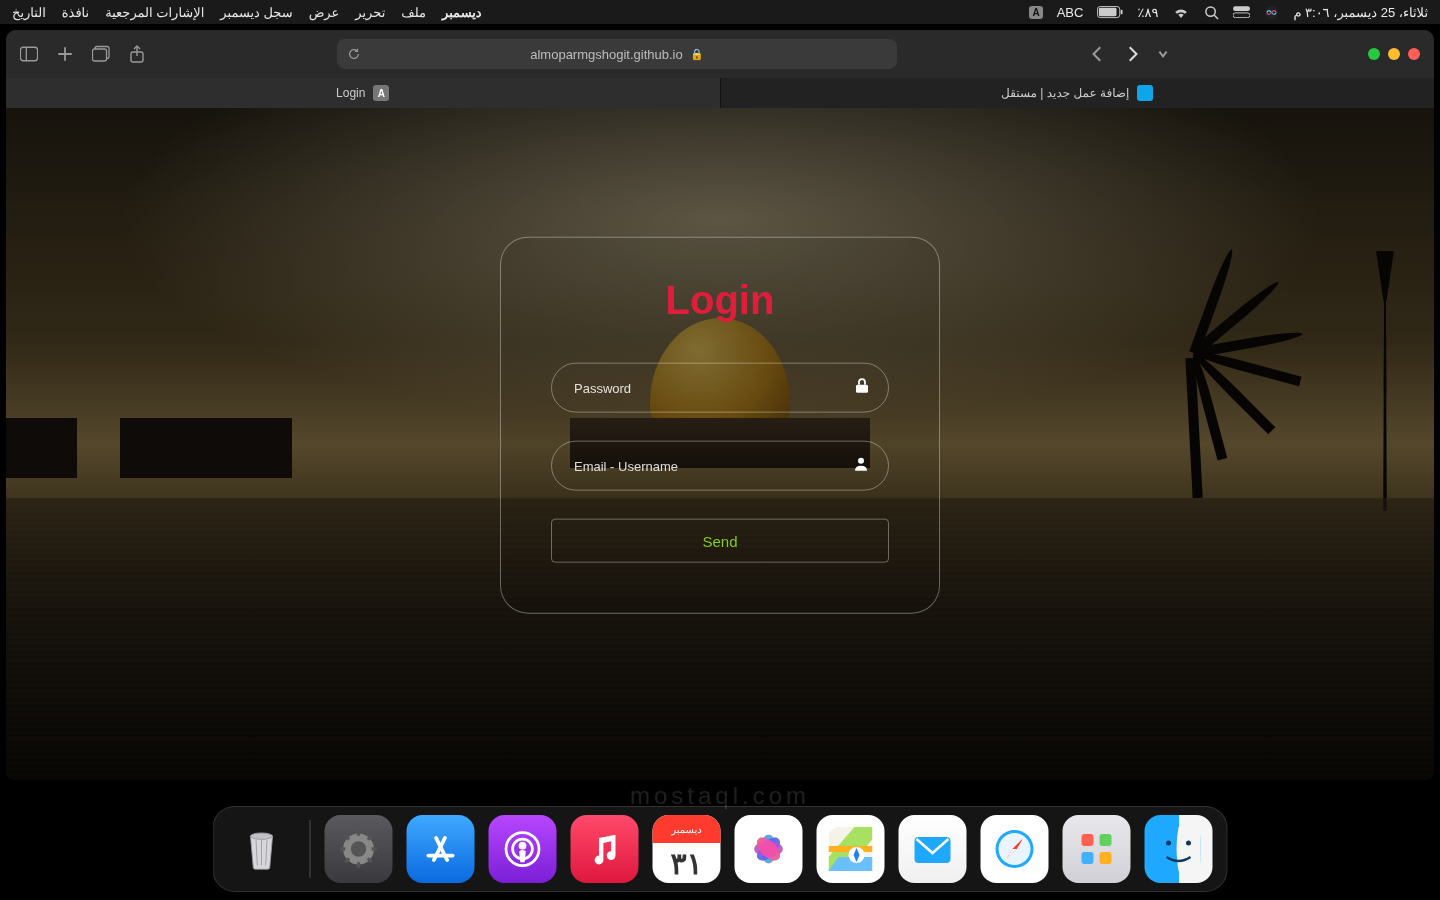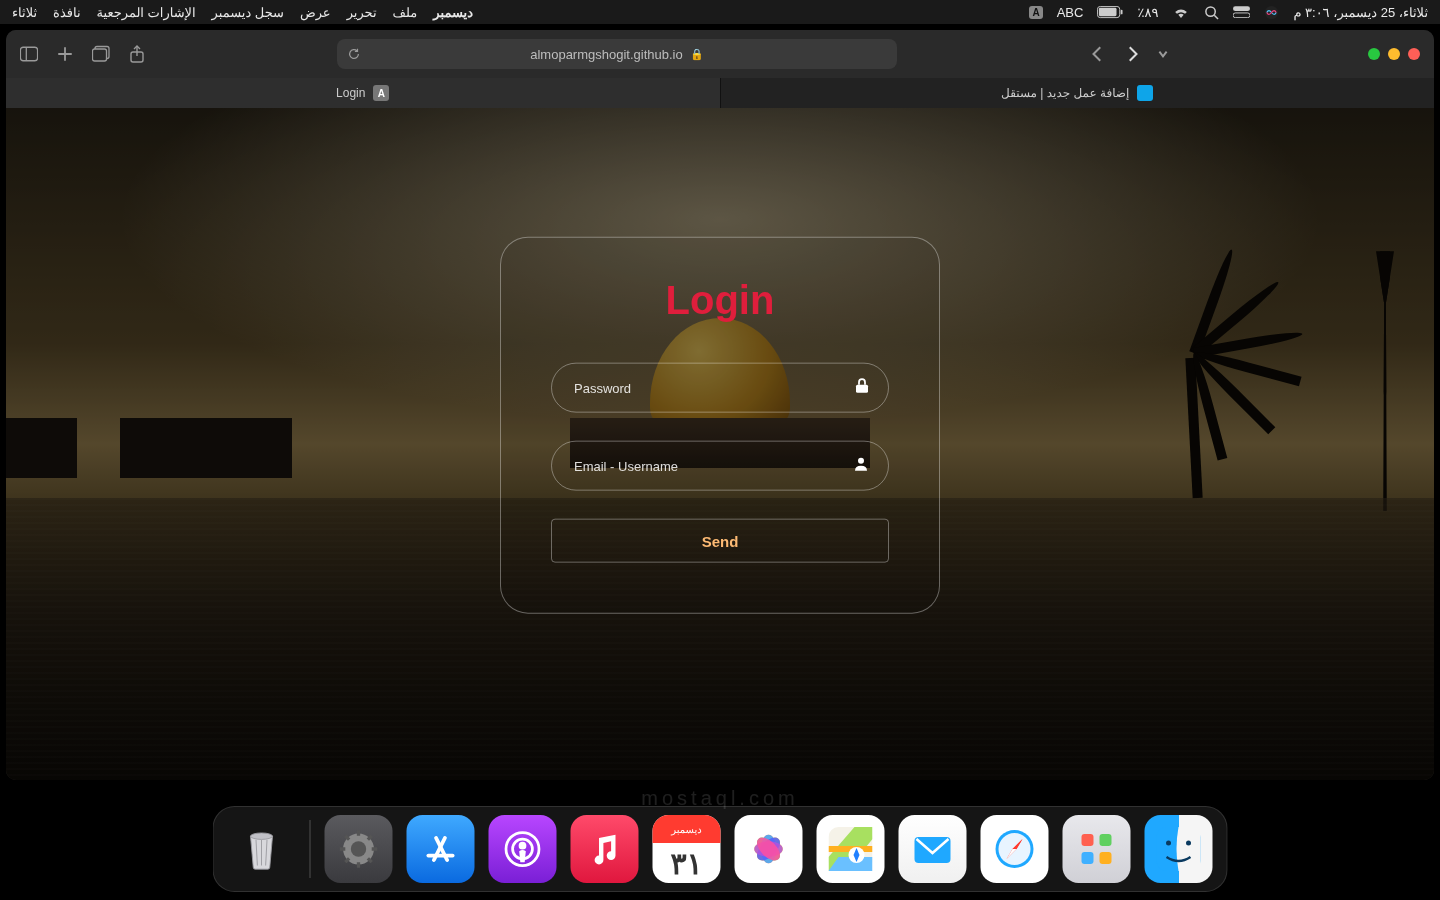--- a/index.html
+++ b/index.html
@@ -61,59 +61,59 @@
 .reflection::before { content: ""; position: absolute; inset: 0; background: repeating-linear-gradient(to bottom, rgba(255,255,255,0.02) 0 2px, transparent 2px 6px); }
 .overlay-dark { position: absolute; inset: 0; background: rgba(0,0,0,0.45); }
 
 
 .login-card { position: absolute; top: 50%; left: 50%; transform: translate(-50%, -55%); width: 440px; padding: 40px 50px 50px; border: 1px solid rgba(255,255,255,0.35); border-radius: 28px; background: rgba(0,0,0,0.05); }
 .login-title { text-align: center; font-size: 40px; font-weight: 700; color: #e01e3c; margin-bottom: 40px; }
 .field { position: relative; margin-bottom: 28px; }
 .field input { width: 100%; height: 50px; background: transparent; border: 1px solid rgba(255,255,255,0.35); border-radius: 25px; padding: 0 50px 0 22px; color: #fff; font-size: 13px; outline: none; }
 .field input::placeholder { color: rgba(255,255,255,0.85); }
 .field .field-icon { position: absolute; right: 20px; top: 50%; transform: translateY(-50%); color: #fff; }
-.send-btn { width: 100%; height: 44px; background: transparent; border: 1px solid rgba(255,255,255,0.35); color: #fdba74; font-size: 15px; border-radius: 4px; cursor: pointer; font-weight: bold; }
+.send-btn { width: 100%; height: 44px; background: transparent; border: 1px solid rgba(255,255,255,0.35); color: #84cc16; font-size: 15px; border-radius: 4px; cursor: pointer; }
 
 
 .dock { position: absolute; bottom: 8px; left: 50%; transform: translateX(-50%); height: 86px; padding: 8px 14px; background: rgba(60,60,60,0.35); backdrop-filter: blur(20px); border-radius: 22px; display: flex; align-items: center; gap: 14px; border: 1px solid rgba(255,255,255,0.12); }
 .dock-item { width: 68px; height: 68px; border-radius: 16px; display: flex; align-items: center; justify-content: center; font-size: 32px; position: relative; }
 .dock-sep { width: 1px; height: 58px; background: rgba(255,255,255,0.25); }
 .di-settings { background: linear-gradient(#5a5a5e, #3a3a3e); }
 .di-appstore { background: linear-gradient(#3fa9ff, #0a6ae0); color: #fff; }
 .di-podcasts { background: linear-gradient(#b846ff, #7a1fd6); color: #fff; }
 .di-music { background: linear-gradient(#ff4a6a, #e0173e); color: #fff; }
 .di-calendar { background: #fff; flex-direction: column; }
 .di-calendar .cal-top { width: 100%; height: 28px; background: #ff3b30; border-radius: 16px 16px 0 0; color: #fff; font-size: 10px; display: flex; align-items: center; justify-content: center; }
 .di-calendar .cal-num { flex: 1; display: flex; align-items: center; justify-content: center; font-size: 30px; color: #333; font-weight: 700; }
 .di-photos { background: #fff; }
 .di-maps { background: #fff; }
 .di-mail { background: linear-gradient(#fff, #f0f0f0); }
 .di-safari { background: #fff; }
 .di-launchpad { background: linear-gradient(#e8e8ec, #d0d0d6); }
 .di-finder { background: linear-gradient(90deg, #1fa8ff 50%, #f5f5f5 50%); }
 .di-trash { background: transparent; }
 
-.watermark { position: absolute; bottom: 90px; left: 50%; transform: translateX(-50%); color: rgba(255,255,255,0.12); font-size: 20px; letter-spacing: 4px; font-family: Arial; z-index: 50; pointer-events: none; }
+.watermark { position: absolute; bottom: 90px; left: 50%; transform: translateX(-50%); color: rgba(255,255,255,0.12); font-size: 24px; letter-spacing: 4px; font-family: Arial; z-index: 50; pointer-events: none; }
 
 .dock-svg { width: 44px; height: 44px; }
 </style>
 </head>
 <body>
 
 <div class="menubar">
   <div class="right">
     <span class="apple-logo"></span>
     <span class="bold">ديسمبر</span>
     <span>ملف</span>
     <span>تحرير</span>
     <span>عرض</span>
     <span>سجل ديسمبر</span>
     <span>الإشارات المرجعية</span>
     <span>نافذة</span>
-    <span>ثلاثاء</span>
+    <span>التاريخ</span>
   </div>
   <div class="left">
     <span class="icon" style="background:#888;color:#111;padding:1px 3px;border-radius:3px;font-size:10px;font-weight:bold;">A</span>
     <span>ABC</span>
     <span class="icon">
       <svg viewBox="0 0 28 14" width="26" height="13">
           <rect x="0.5" y="0.5" width="24" height="12" rx="3" fill="none" stroke="#ccc"></rect>
           <rect x="2" y="2" width="19" height="9" rx="1.5" fill="#ccc"></rect>
           <rect x="25.5" y="4" width="2" height="5" rx="1" fill="#ccc"></rect>
         </svg>

